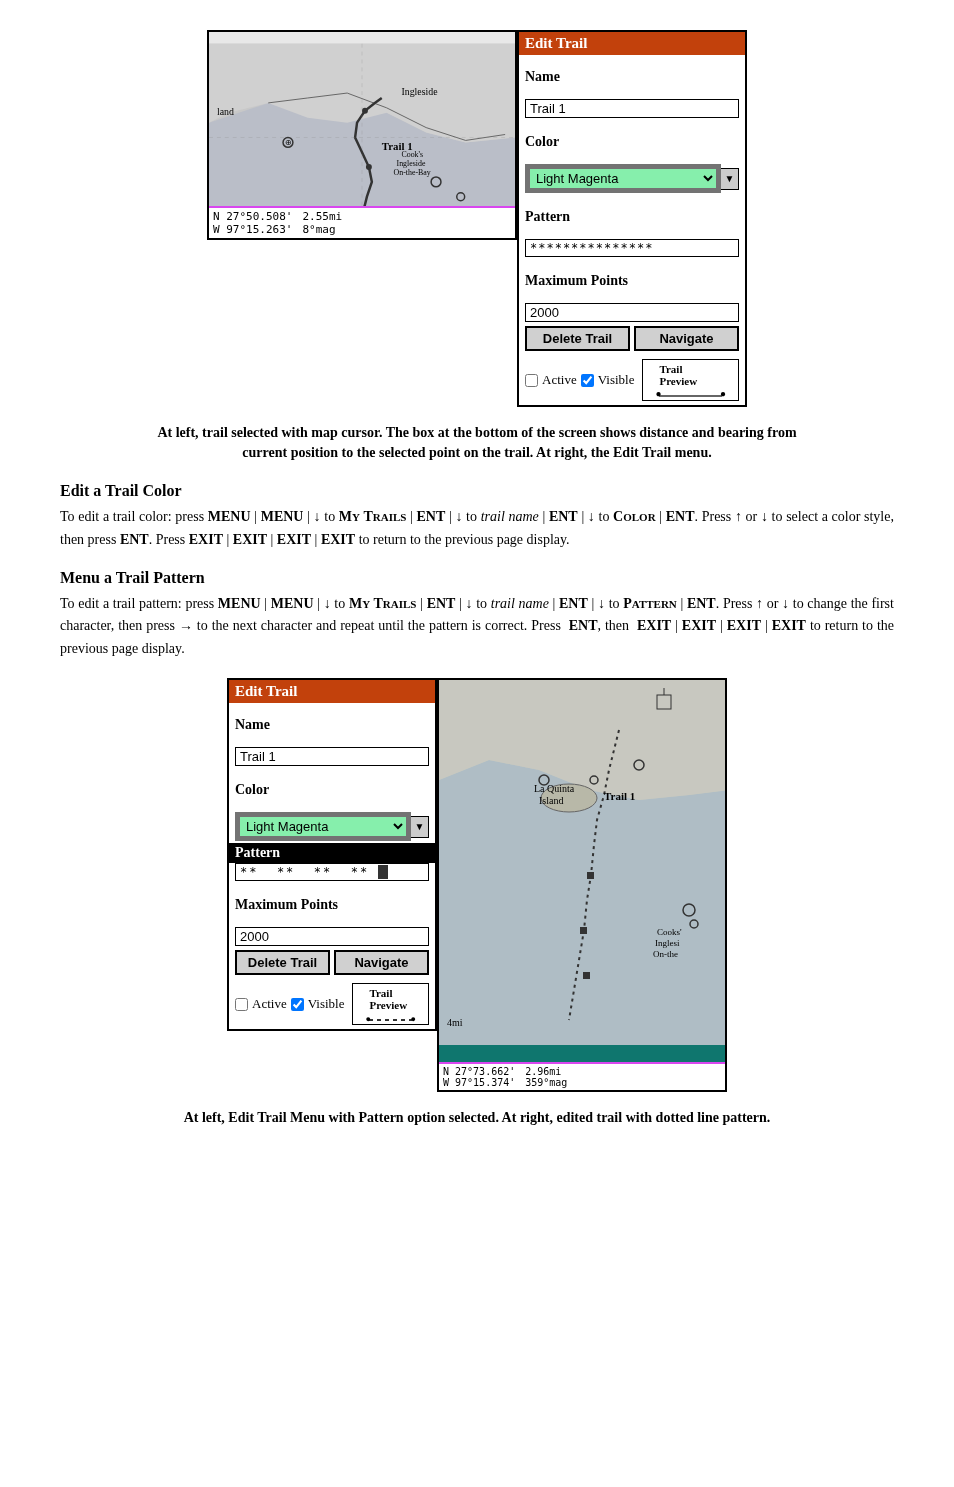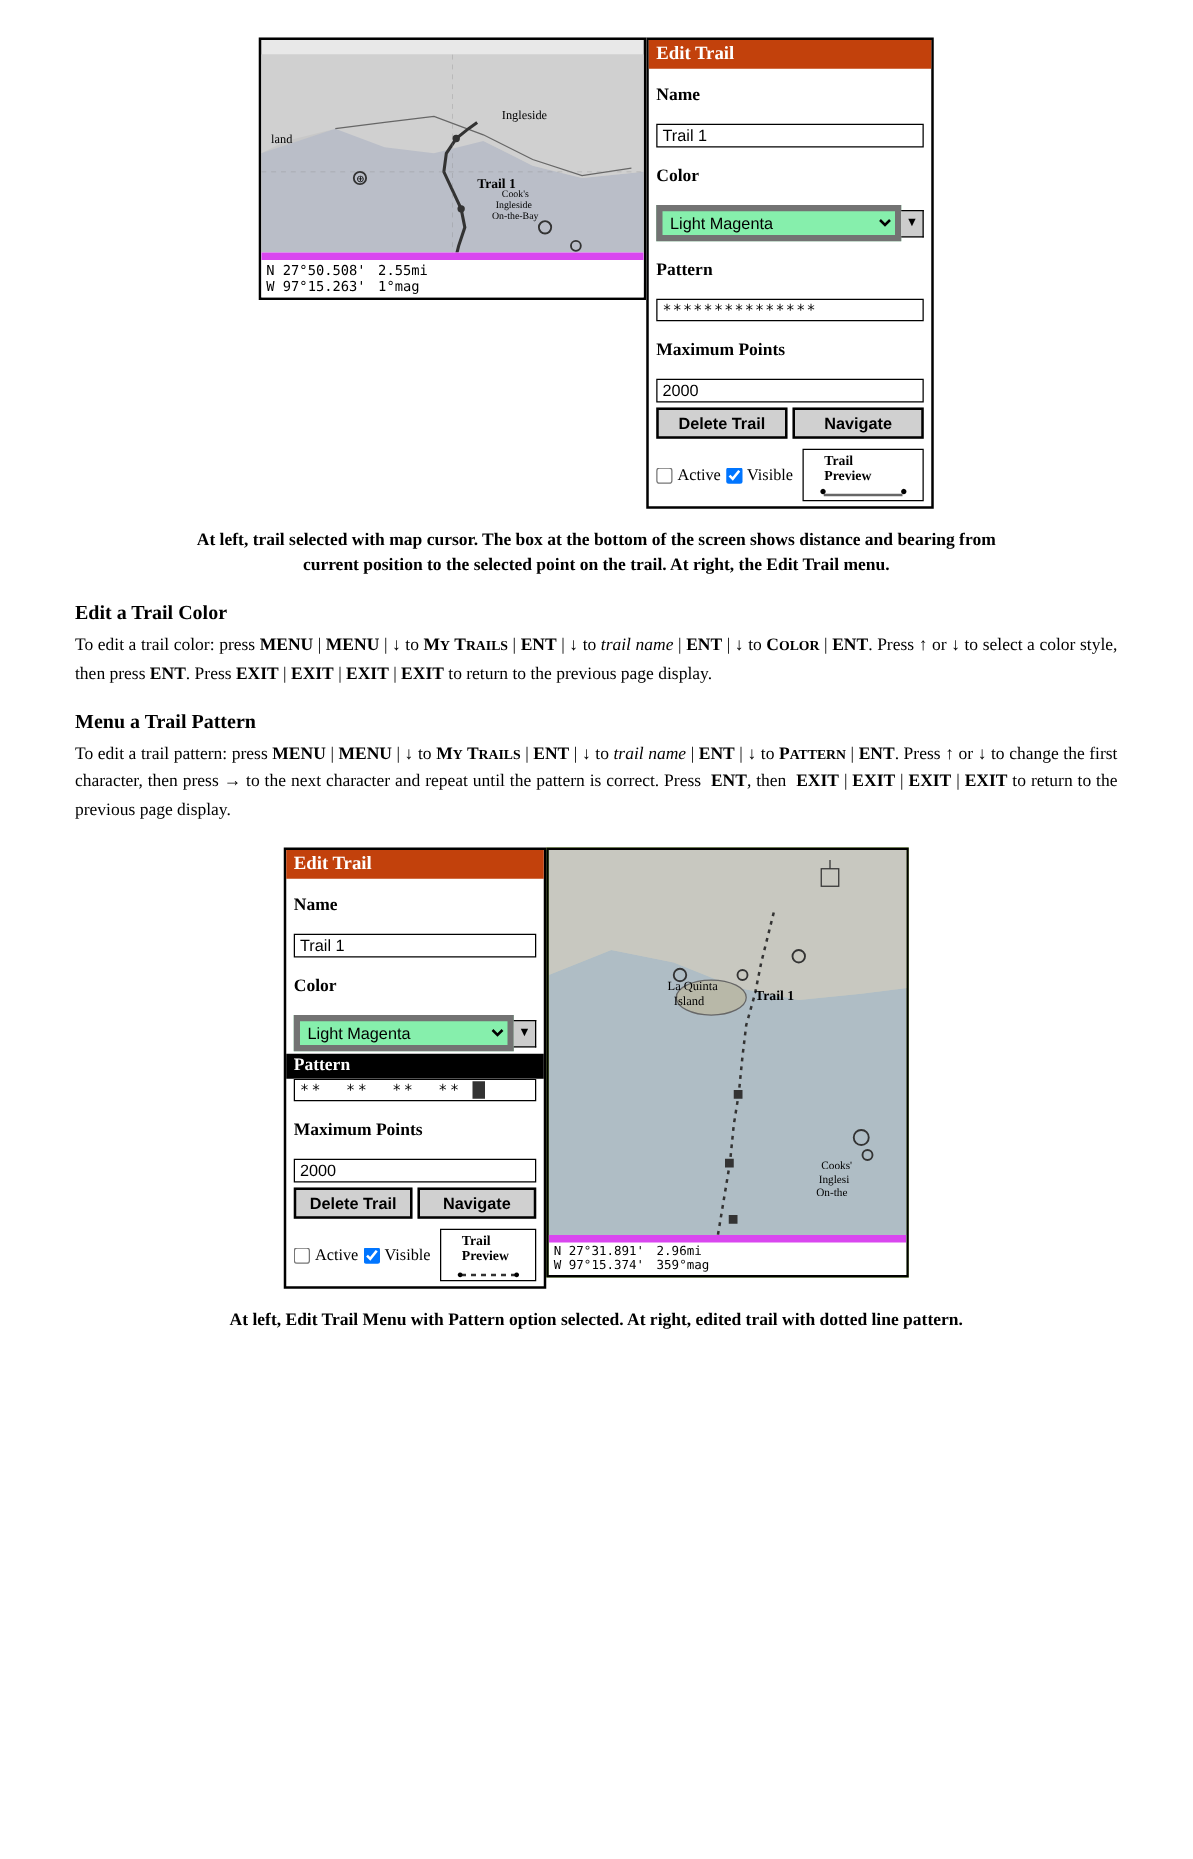--- a/index.html
+++ b/index.html
@@ -236,39 +236,39 @@
       width: 100%;
       height: 100%;
     }
 
     .map-info-bar {
       position: absolute;
       bottom: 0;
       left: 0;
       right: 0;
       background: #fff;
-      border-top: 6px solid #d946ef;
+      border-top: 2px solid #d946ef;
       display: flex;
       font-size: 11px;
       font-family: monospace;
       padding: 2px 4px;
       gap: 10px;
     }
 
     .map-info-col {
       display: flex;
       flex-direction: column;
     }
 
     
     .map-box-right {
       border: 2px solid #000;
       width: 290px;
-      height: 344px;
-      background: #bef264;
+      height: 414px;
+      background: #0f766e;
       position: relative;
       overflow: hidden;
       flex-shrink: 0;
     }
 
     .edit-trail-panel-bottom {
       border: 2px solid #000;
       width: 210px;
       background: #fff;
       flex-shrink: 0;
@@ -319,21 +319,21 @@
       <circle cx="255" cy="155" r="4" fill="none" stroke="#333" stroke-width="1.5"></circle>
     </svg>
     
     <div class="map-info-bar">
       <div class="map-info-col">
         <span>N  27°50.508'</span>
         <span>W  97°15.263'</span>
       </div>
       <div class="map-info-col">
         <span>2.55mi</span>
-        <span>1°mag</span>
+        <span>8°mag</span>
       </div>
     </div>
   </div>
 
   <div class="edit-trail-panel">
     <div class="et-title">Edit Trail</div>
     <div class="et-label">Name</div>
     <input class="et-input" type="text" value="Trail 1" style="">
     <div class="et-label">Color</div>
     <div class="et-select-row">
@@ -461,21 +461,21 @@
       <circle cx="155" cy="100" r="4" fill="none" stroke="#333" stroke-width="1.5"></circle>
       <circle cx="200" cy="85" r="5" fill="none" stroke="#333" stroke-width="1.5"></circle>
       <circle cx="250" cy="230" r="6" fill="none" stroke="#333" stroke-width="1.5"></circle>
       <circle cx="255" cy="244" r="4" fill="none" stroke="#333" stroke-width="1.5"></circle>
 
       <text x="8" y="346" font-size="10" font-family="serif">4mi</text>
     </svg>
     
     <div class="map-info-bar" style="font-size:10px;">
       <div class="map-info-col">
-        <span>N  27°31.891'</span>
+        <span>N  27°73.662'</span>
         <span>W  97°15.374'</span>
       </div>
       <div class="map-info-col">
         <span>2.96mi</span>
         <span>359°mag</span>
       </div>
     </div>
   </div>
 </div>
 

